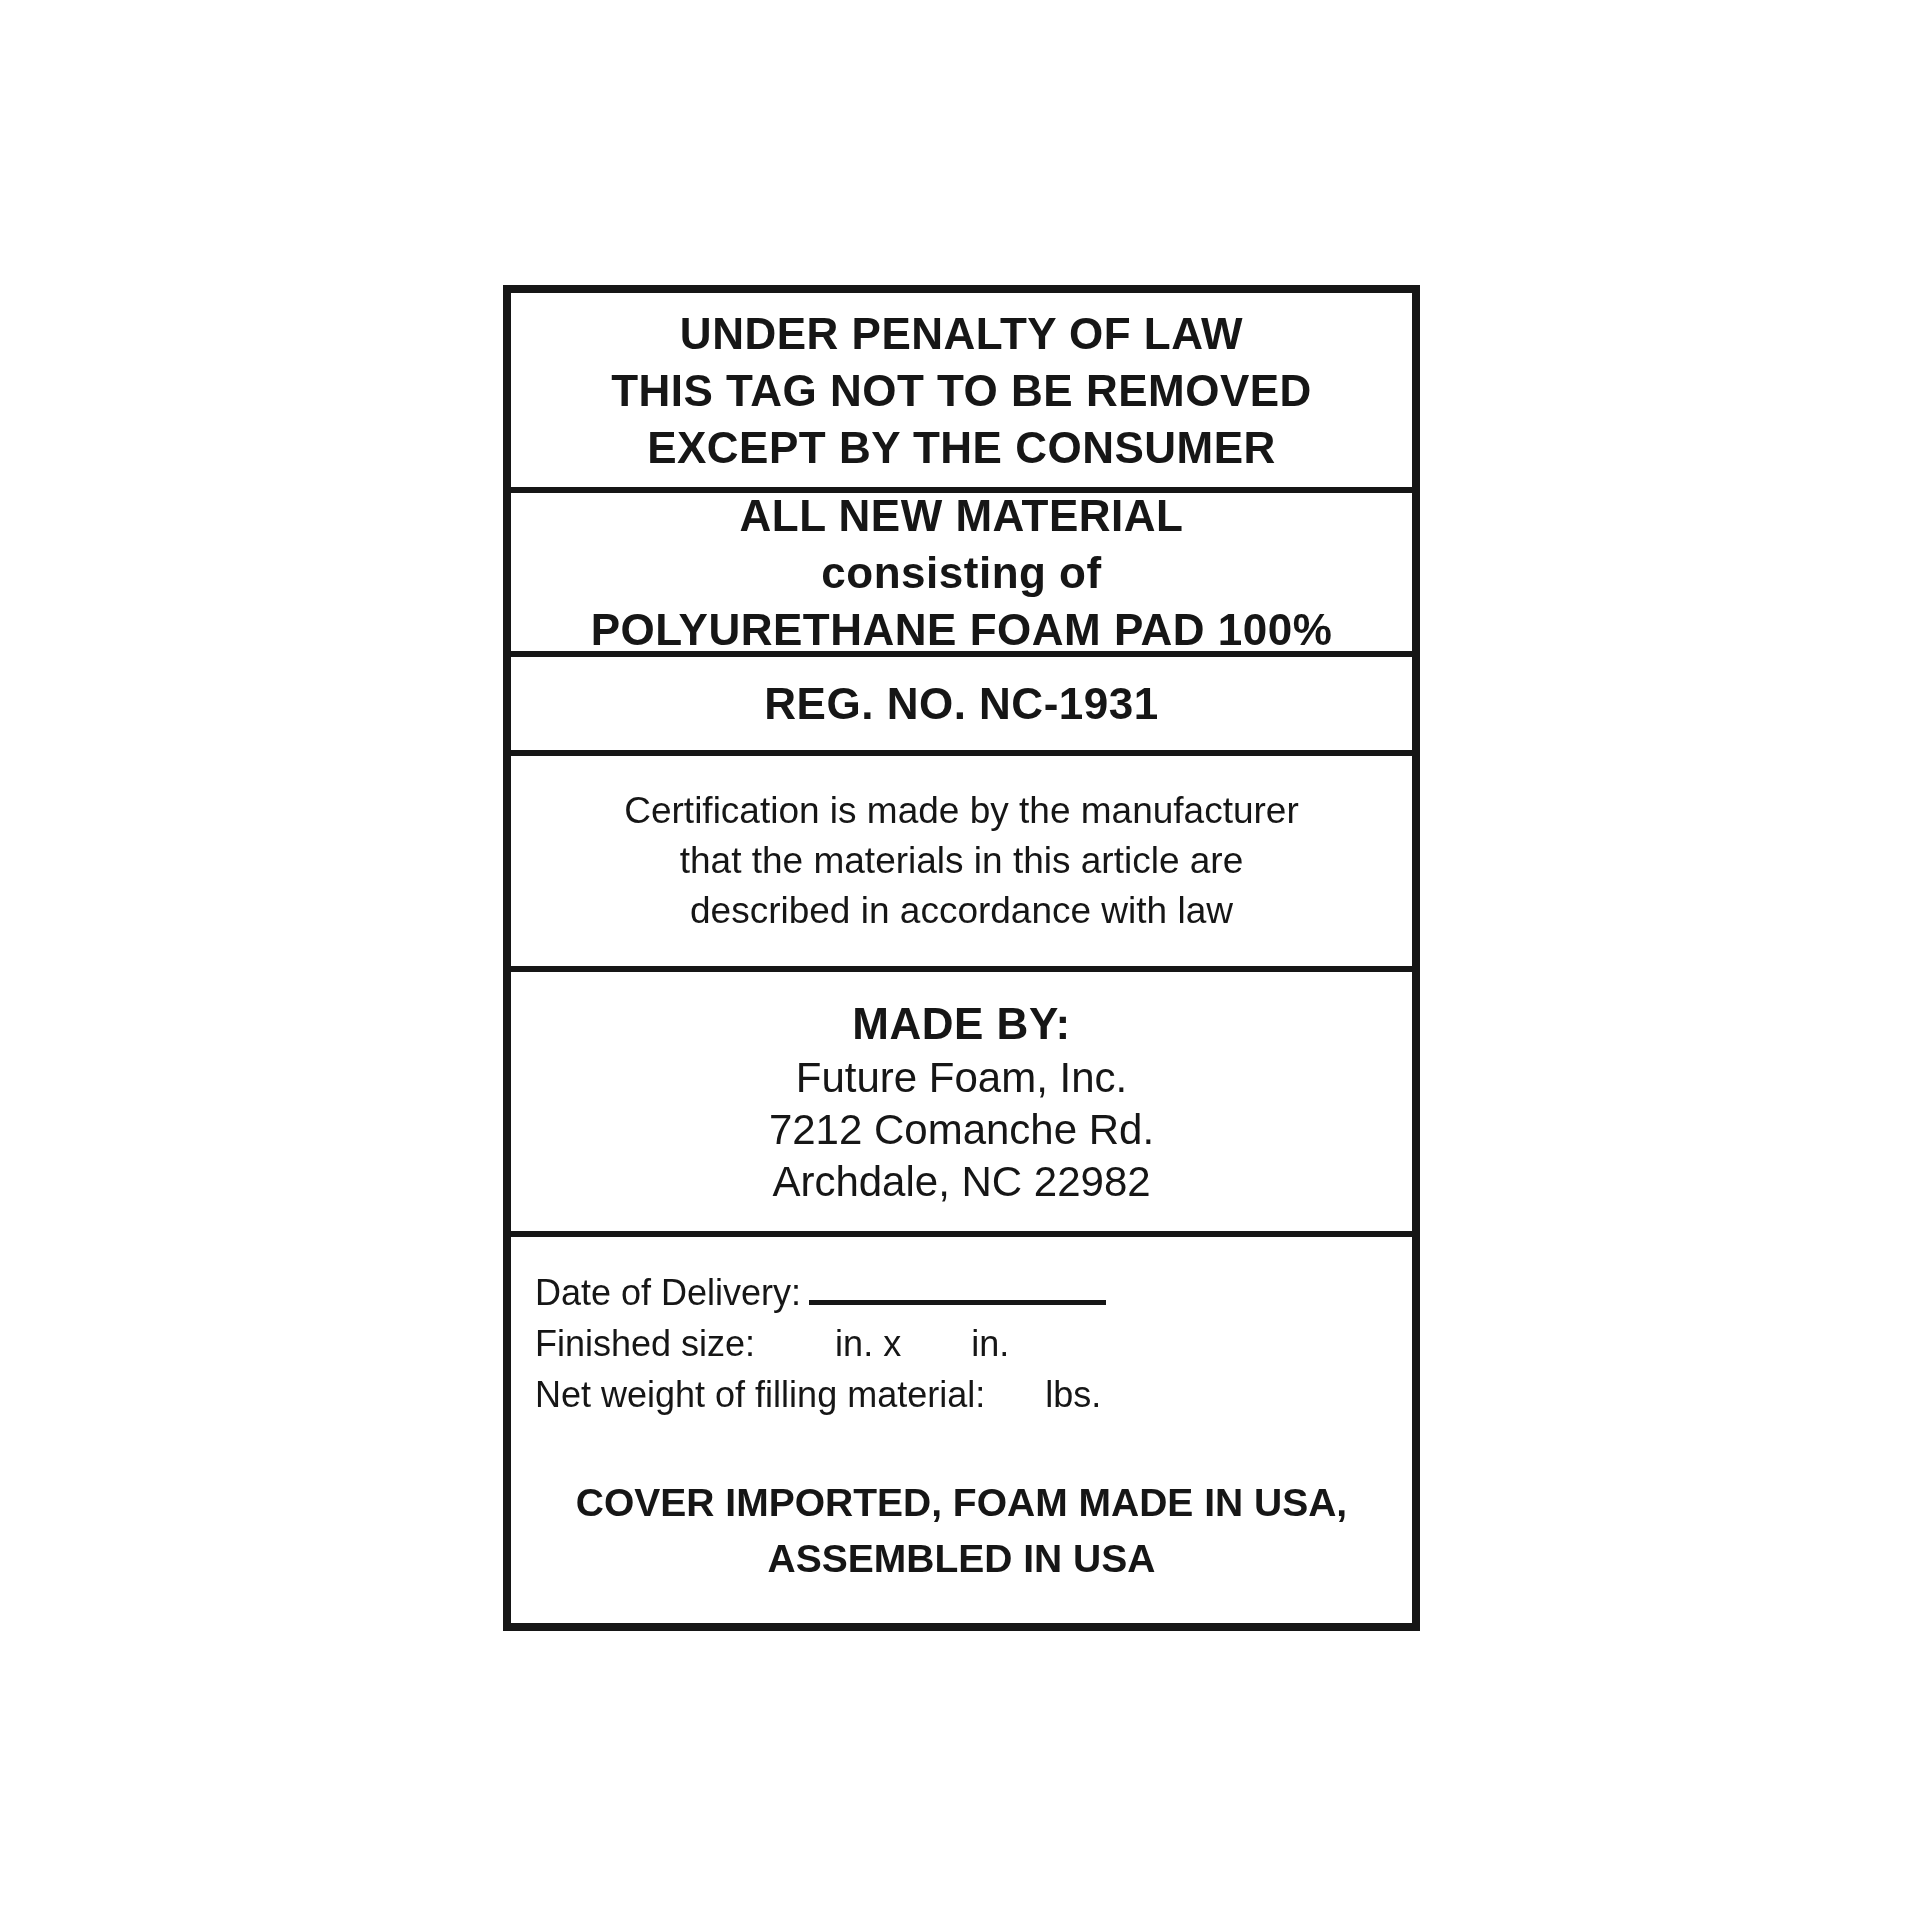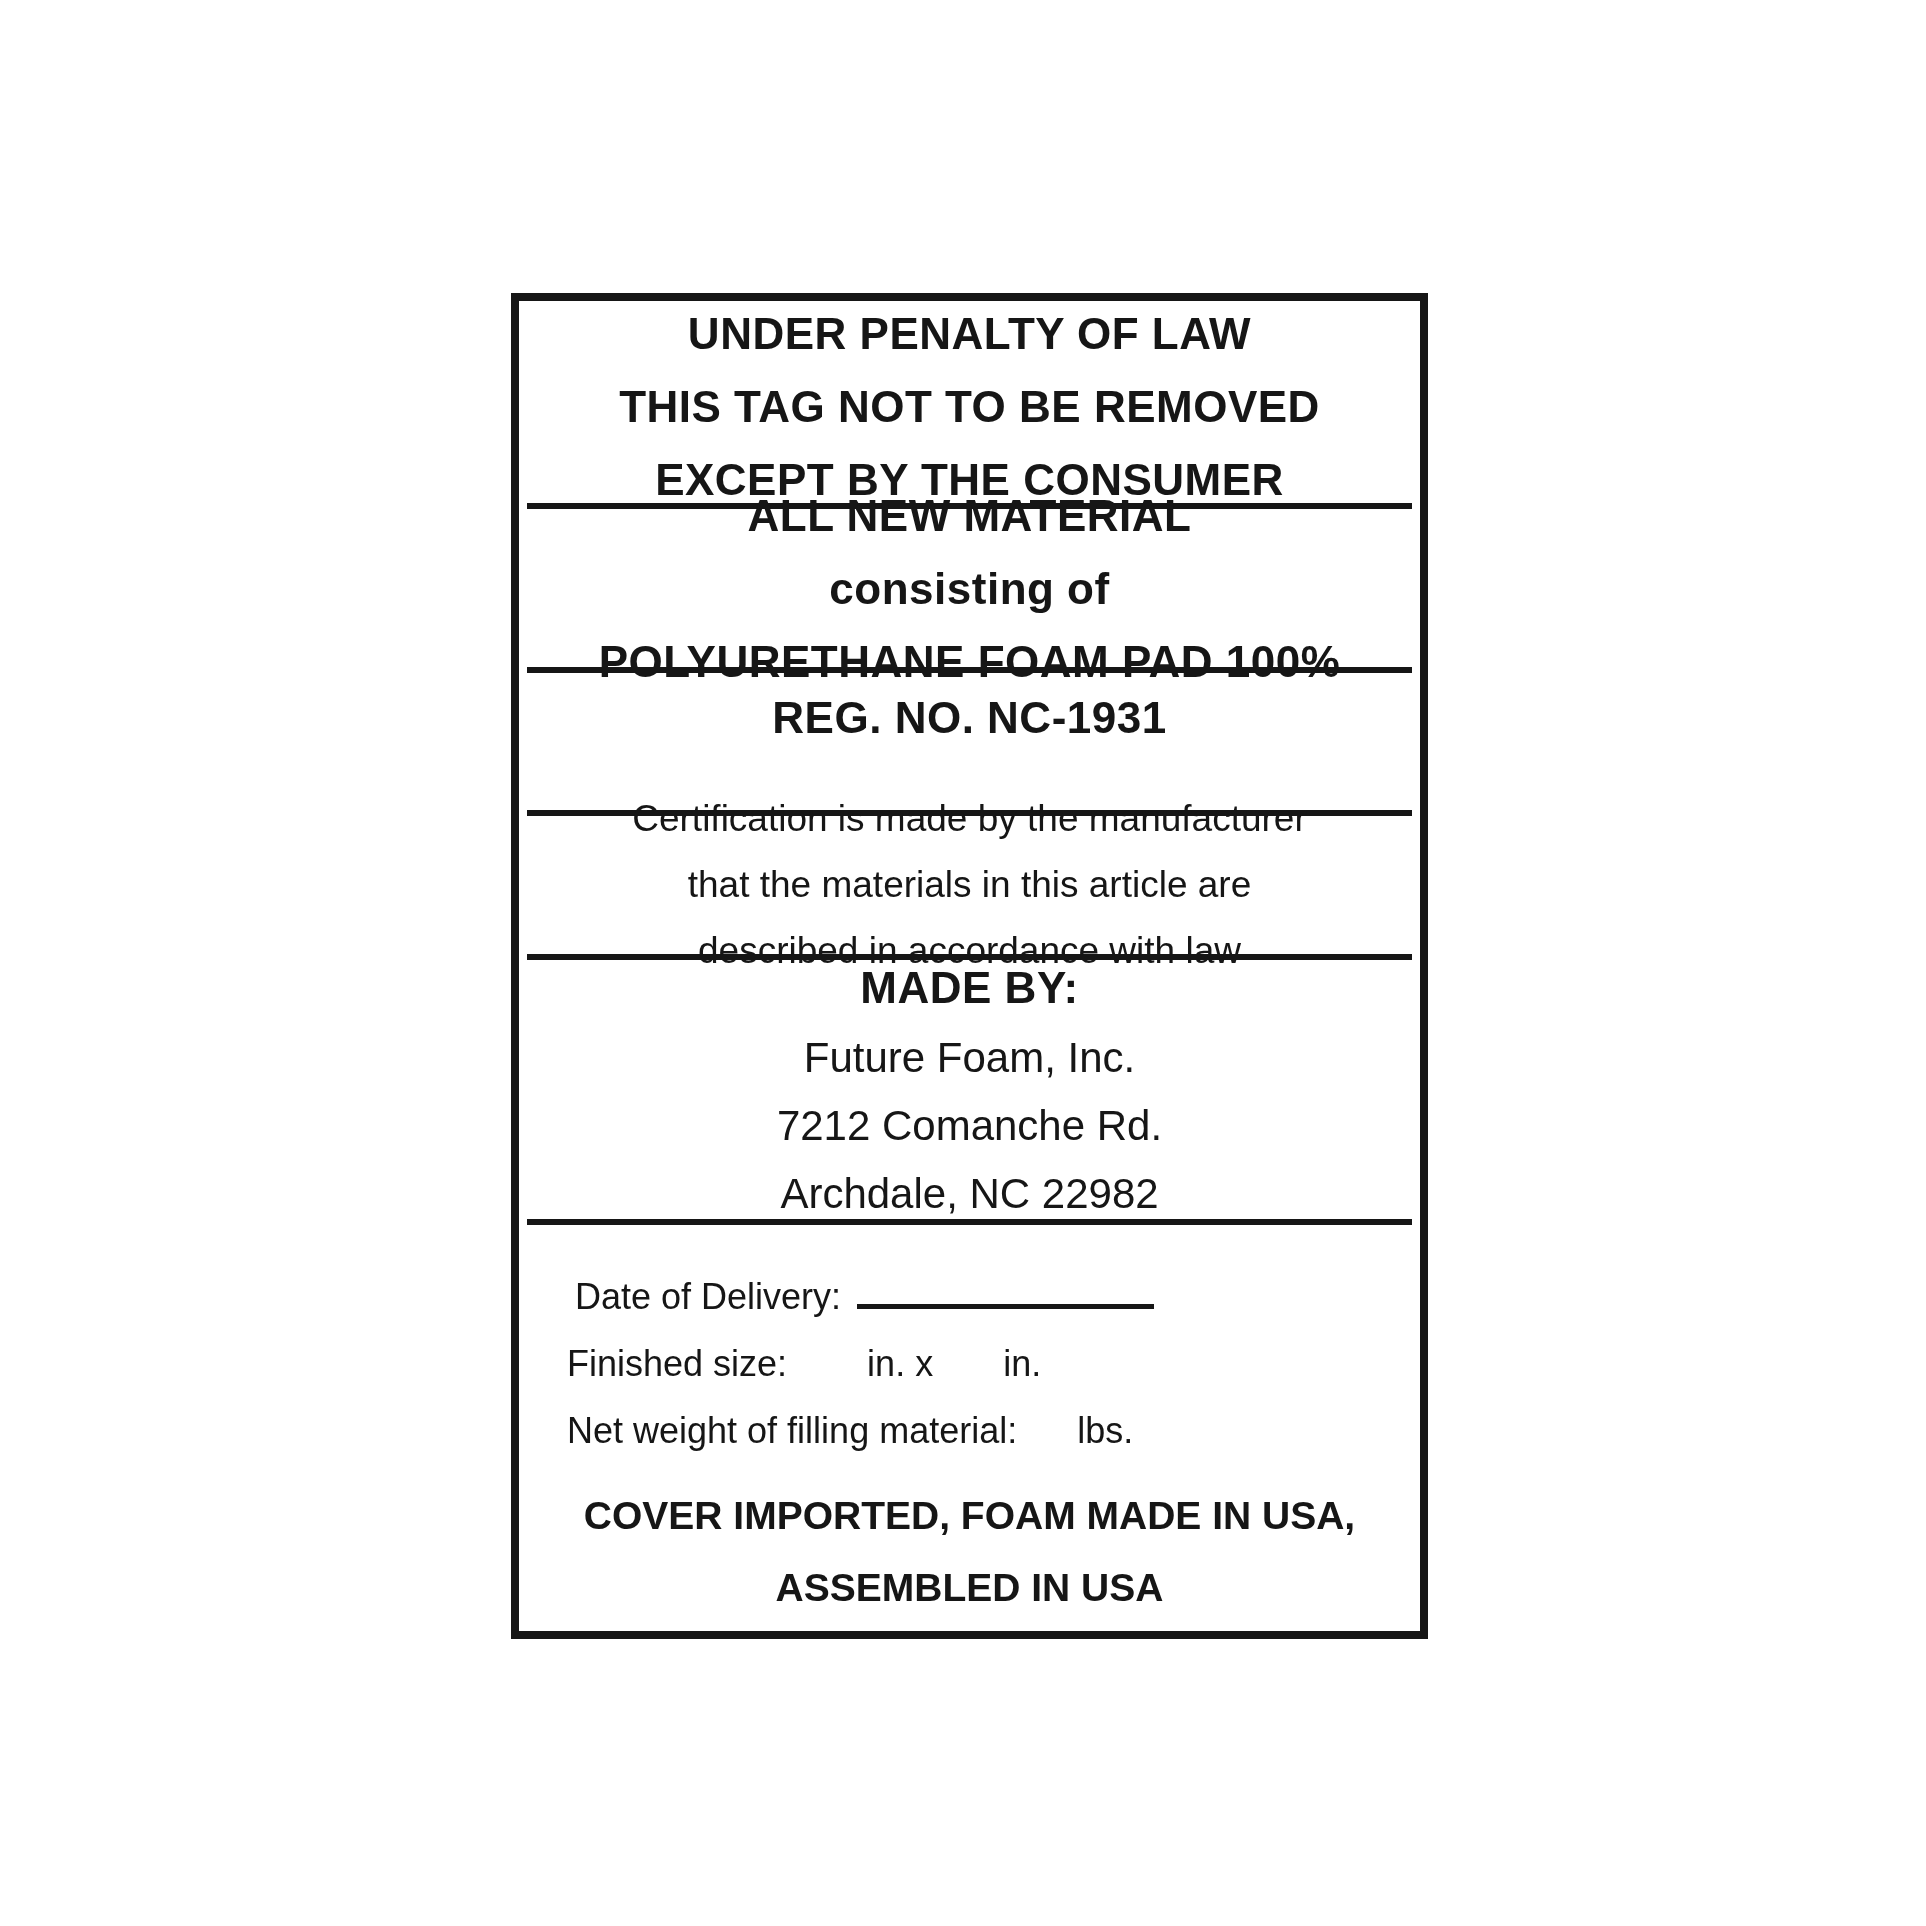--- a/index.html
+++ b/index.html
@@ -1,16 +1,16 @@
 <!DOCTYPE html>
 <html style="--ink: #161616; --paper: #ffffff;"><head>
 <meta charset="utf-8">
 <style>
   :root { --ink: #161616; --paper: #ffffff; }
-  * { margin: 0; padding: 8px; box-sizing: border-box; }
+  * { margin: 0; padding: 0; box-sizing: border-box; }
   html, body { width: 1927px; height: 1927px; background: var(--paper); }
   body {
     font-family: "Liberation Sans", sans-serif;
     color: var(--ink);
     position: relative;
   }
   .law-label {
     position: absolute;
     left: 503px;
     top: 285px;
@@ -26,21 +26,21 @@
     display: flex;
     flex-direction: column;
     align-items: center;
     justify-content: center;
     text-align: center;
   }
   .section + .section { border-top: 6px solid var(--ink); }
   .sec-penalty   { height: 194px; }
   .sec-material  { height: 164px; }
   .sec-reg       { height: 99px; }
-  .sec-cert      { height: 144px; margin-top: 48px; }
+  .sec-cert      { height: 216px; }
   .sec-madeby    { height: 265px; }
   .sec-details   {
     flex: 1;
     align-items: stretch;
     justify-content: space-between;
     text-align: left;
     padding: 30px 24px 22px 24px;
   }
   .bold-lg {
     font-weight: bold;

